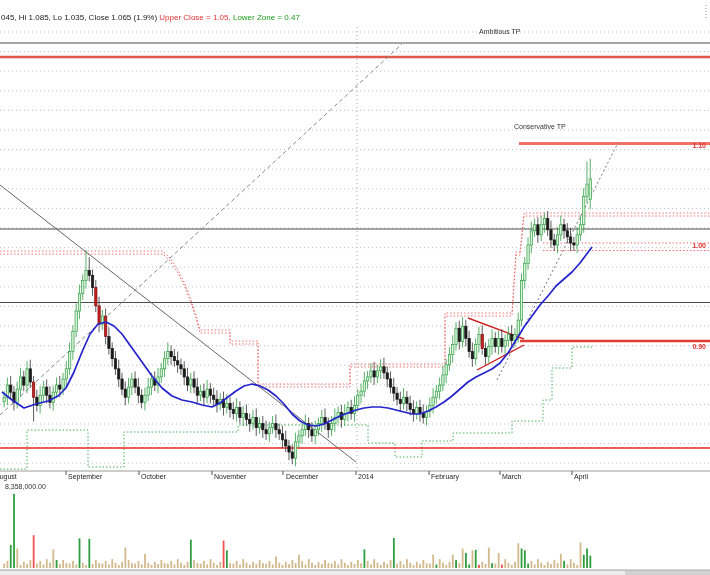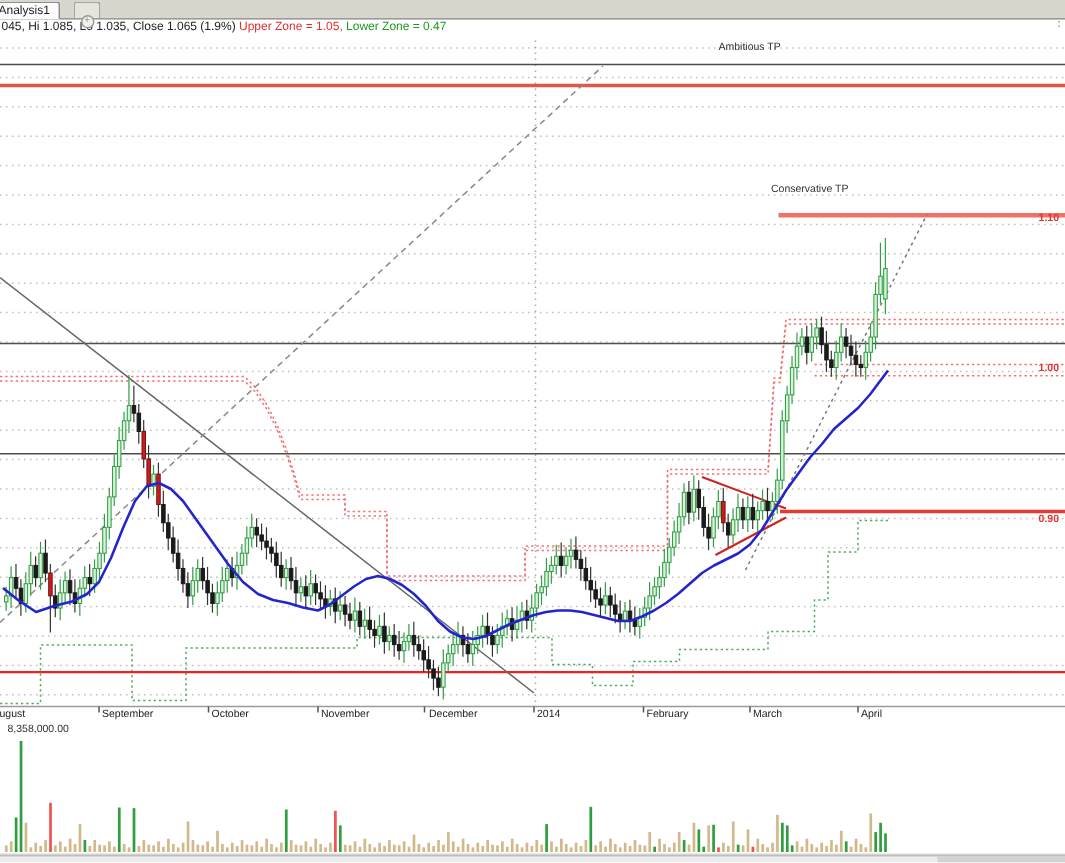--- a/index.html
+++ b/index.html
@@ -28,28 +28,22 @@
   #hscroll{position:absolute;left:0;top:570px;width:710px;height:5px;background:#ececec;
            border-top:1px solid #bdbdbd;z-index:6;}
   #hscroll .rest{position:absolute;left:625px;top:0;width:85px;height:5px;background:#d2d2d2;}
   .mlabel{font-size:7px;color:#222;position:absolute;top:473px;}
 </style>
 </head>
 <body>
 
 <div id="stage">
 
-  <div id="tabbar">
-    <div id="tab-analysis">
-      <span>Analysis1</span>
-    </div>
-    <div id="newtab"><span class="circ">+</span></div>
-  </div>
-
-  <div id="ohlc" class="ov"><span>045, Hi 1.085, Lo 1.035, Close 1.065 (1.9%) </span><span class="rz">Upper Zone = 1.05,</span><span class="gz"> Lower Zone = 0.47</span></div>
+
+  <div id="ohlc" class="ov"><span>045, Hi 1.085, Lo 1.035, Close 1.065 (1.9%) </span><span class="rz">Upper Close = 1.05,</span><span class="gz"> Lower Zone = 0.47</span></div>
 
   <div class="ov anno" style="left:479px;top:28px;">Ambitious TP</div>
   <div class="ov anno" style="left:514px;top:123px;">Conservative TP</div>
 
   <div class="ov" id="volscale">8,358,000.00</div>
 
   <svg id="chart" width="710" height="575">
       <g>
         <line stroke="#bfbfbf" stroke-width="1" stroke-dasharray="1,3" x1="0" y1="32" x2="710" y2="32"></line>
         <line stroke="#bfbfbf" stroke-width="1" stroke-dasharray="1,3" x1="0" y1="51.6" x2="710" y2="51.6"></line>

